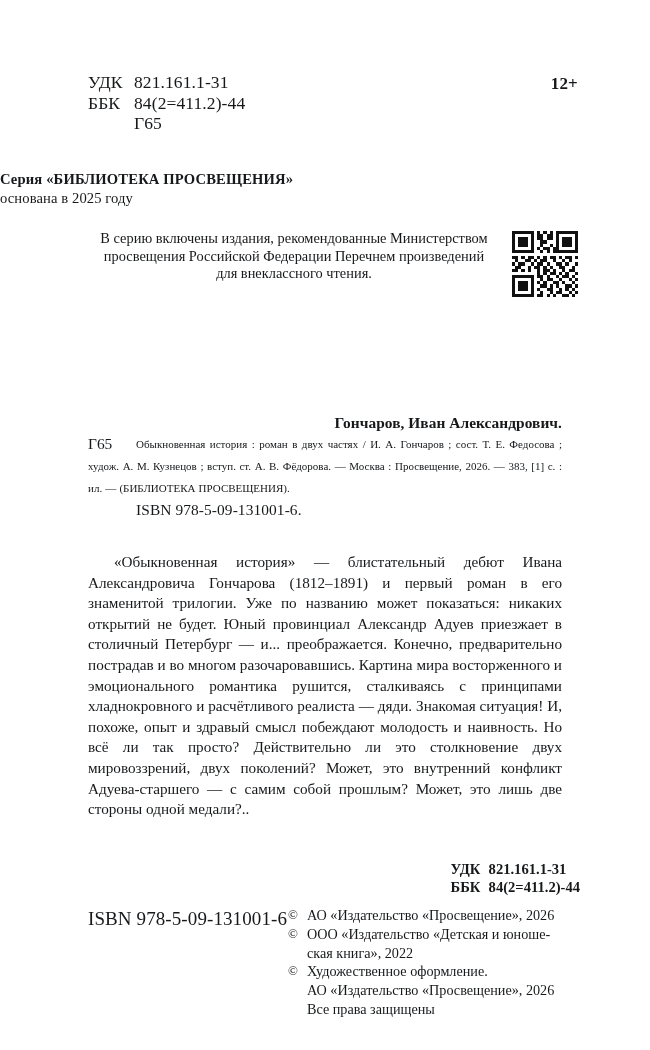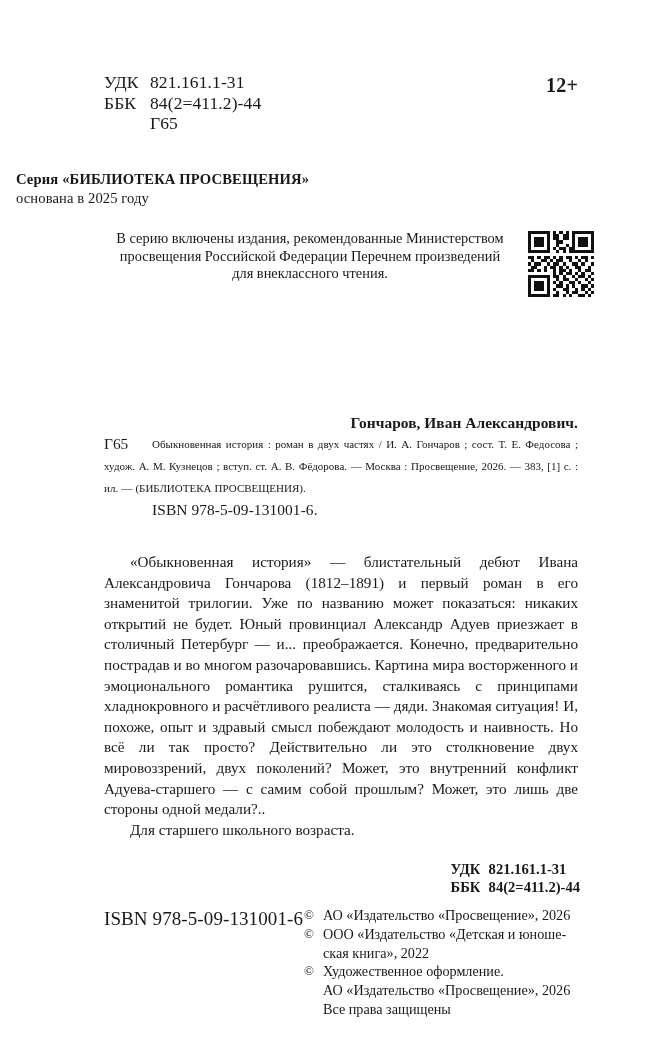--- a/index.html
+++ b/index.html
@@ -12,21 +12,20 @@
     height: 1050px;
     position: relative;
     font-family: "Liberation Serif", "DejaVu Serif", serif;
     color: #16181a;
     overflow: hidden;
   }
 
   .page {
     position: absolute;
     inset: 0;
-    margin-left: 16px;
   }
 
   
   .classmark {
     position: absolute;
     left: 88px;
     top: 72px;
     font-size: 17.5px;
     line-height: 20.5px;
     letter-spacing: 0.1px;
@@ -40,21 +39,21 @@
   }
   .classmark .row.indent {
     padding-left: 46px;
   }
 
   
   .age-rating {
     position: absolute;
     right: 72px;
     top: 74px;
-    font-size: 20px;
+    font-size: 17px;
     font-weight: bold;
     letter-spacing: 0.2px;
   }
 
   
   .series {
     position: absolute;
     left: 0;
     right: 0;
     top: 170px;
@@ -375,21 +374,20 @@
     <div class="author">Гончаров, Иван Александрович.</div>
     <div class="record-wrap">
       <div class="shelf">Г65</div>
       <div class="record">Обыкновенная история : роман в двух частях / И. А. Гончаров ; сост. Т. Е. Федосова ; худож. А. М. Кузнецов ; вступ. ст. А. В. Фёдорова. — Москва : Просвещение, 2026. — 383, [1] с. : ил. — (БИБЛИОТЕКА ПРОСВЕЩЕНИЯ).</div>
     </div>
     <div class="isbn-line">ISBN 978-5-09-131001-6.</div>
   </div>
 
   <div class="annotation">
     <p>«Обыкновенная история» — блистательный дебют Ивана Александровича Гончарова (1812–1891) и первый роман в его знаменитой трилогии. Уже по названию может показаться: никаких открытий не будет. Юный провинциал Александр Адуев приезжает в столичный Петербург — и... преображается. Конечно, предварительно пострадав и во многом разочаровавшись. Картина мира восторженного и эмоционального романтика рушится, сталкиваясь с принципами хладнокровного и расчётливого реалиста — дяди. Знакомая ситуация! И, похоже, опыт и здравый смысл побеждают молодость и наивность. Но всё ли так просто? Действительно ли это столкновение двух мировоззрений, двух поколений? Может, это внутренний конфликт Адуева-старшего — с самим собой прошлым? Может, это лишь две стороны одной медали?..</p>
-    <p>Для старшего школьного возраста.</p>
   </div>
 
   <div class="footer-class">
     <div class="row"><span class="lbl">УДК</span><span>821.161.1-31</span></div>
     <div class="row"><span class="lbl">ББК</span><span>84(2=411.2)-44</span></div>
   </div>
 
   <div class="footer-isbn">ISBN 978-5-09-131001-6</div>
 
   <div class="copyright">

